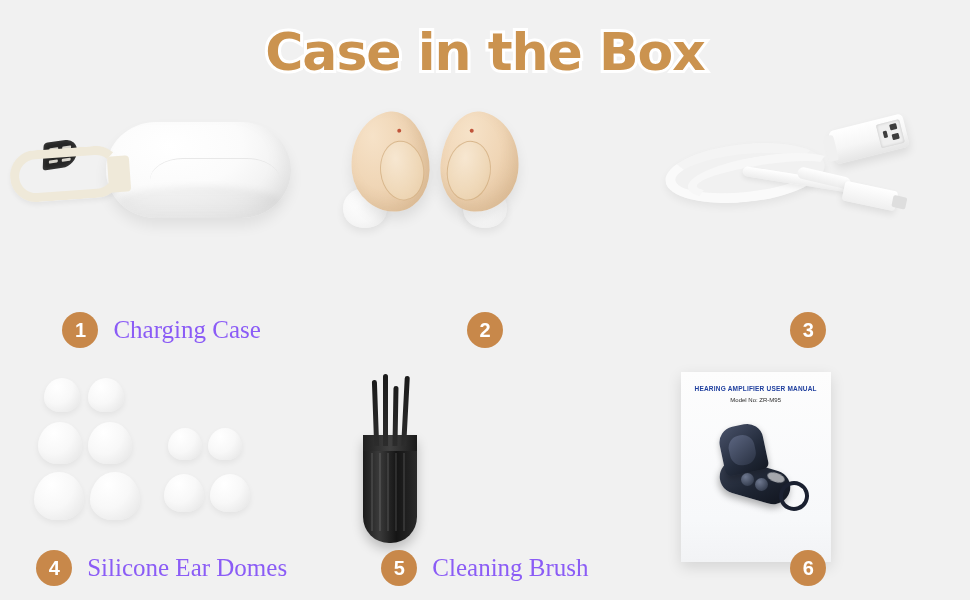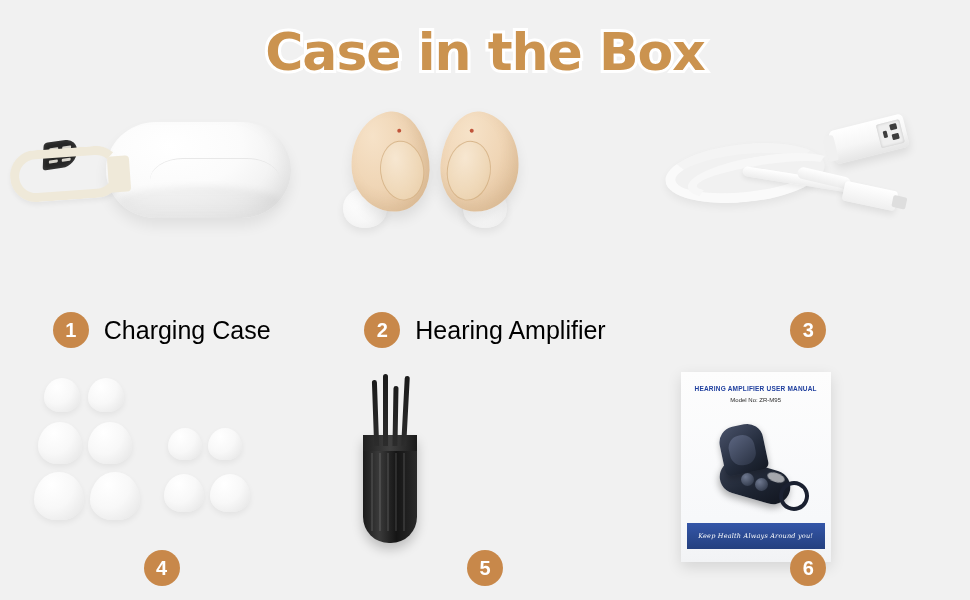--- a/index.html
+++ b/index.html
@@ -51,23 +51,23 @@
     border-radius:50%;
     background:#c8884a;
     color:#ffffff;
     font-size:20px; font-weight:bold;
     display:flex; align-items:center; justify-content:center;
     font-family:"Liberation Sans", sans-serif;
     line-height:1;
   }
   .cap-text {
     font-size:25px;
-    color:#000000;
+    color:#8b5cf6;
     white-space:nowrap;
-    font-family:Liberation Sans, sans-serif;
+    font-family:Liberation Serif, serif;
   }
 
   
   .case-scene { position:absolute; left:0; top:0; width:100%; height:100%; }
   .case-body {
     position:absolute; left:106px; top:22px;
     width:185px; height:96px;
     border-radius:50px/48px;
     background:
       radial-gradient(ellipse at 35% 25%, #ffffff 0%, #fbfbfb 42%, #efefef 75%, #e2e2e2 100%);
@@ -427,21 +427,20 @@
 
   <div class="cell-cap">
     <div class="caption">
       <span class="badge">1</span>
       <span class="cap-text">Charging Case</span>
     </div>
   </div>
   <div class="cell-cap">
     <div class="caption">
       <span class="badge">2</span>
-      <span class="cap-text">Hearing Amplifier</span>
     </div>
   </div>
   <div class="cell-cap">
     <div class="caption">
       <span class="badge">3</span>
     </div>
   </div>
 
   <div class="cell-img">
     <div class="domes-scene" id="domes-scene">
@@ -483,35 +482,34 @@
         <div class="m-photo">
           <div class="m-case-base"></div>
           <div class="m-case-lid">
             <div class="m-case-lid-in"></div>
           </div>
           <div class="m-bud one"></div>
           <div class="m-bud two"></div>
           <div class="m-hilite"></div>
           <div class="m-strap"></div>
         </div>
-        <div class="m-footer">
-          <span class="m-footer-text">Keep Health Always Around you!</span>
-        </div>
       </div>
     </div>
   </div>
 
   <div class="cell-cap">
     <div class="caption">
       <span class="badge">4</span>
+      <span class="cap-text">Silicone Ear Domes</span>
     </div>
   </div>
   <div class="cell-cap">
     <div class="caption">
       <span class="badge">5</span>
+      <span class="cap-text">Cleaning Brush</span>
     </div>
   </div>
   <div class="cell-cap">
     <div class="caption">
       <span class="badge">6</span>
     </div>
   </div>
 
 </div>
 

